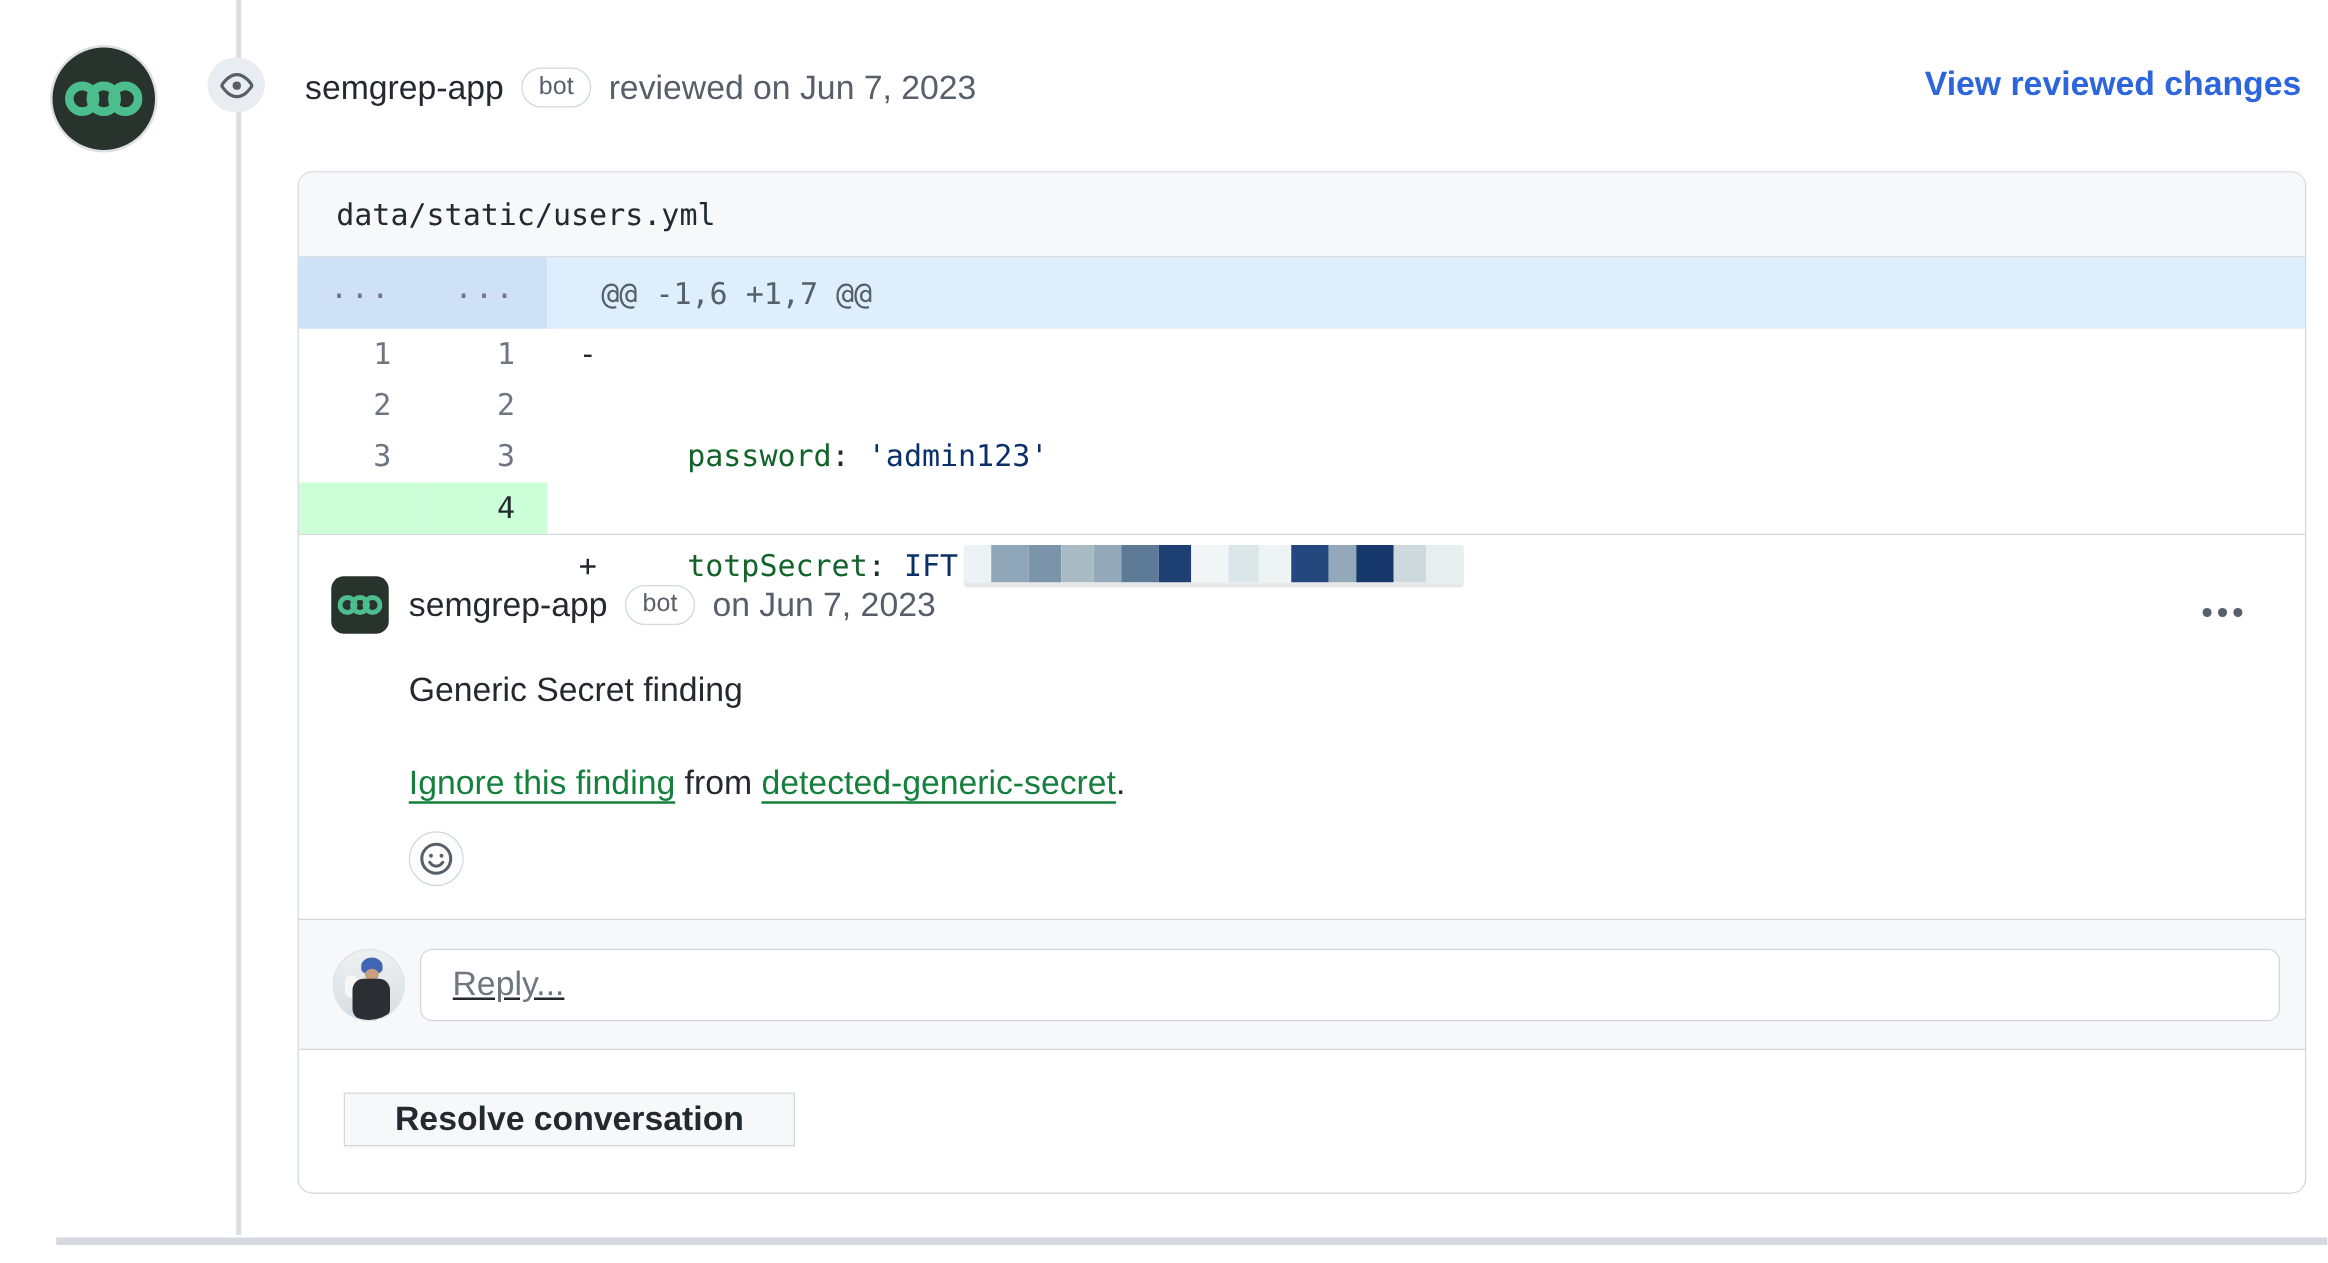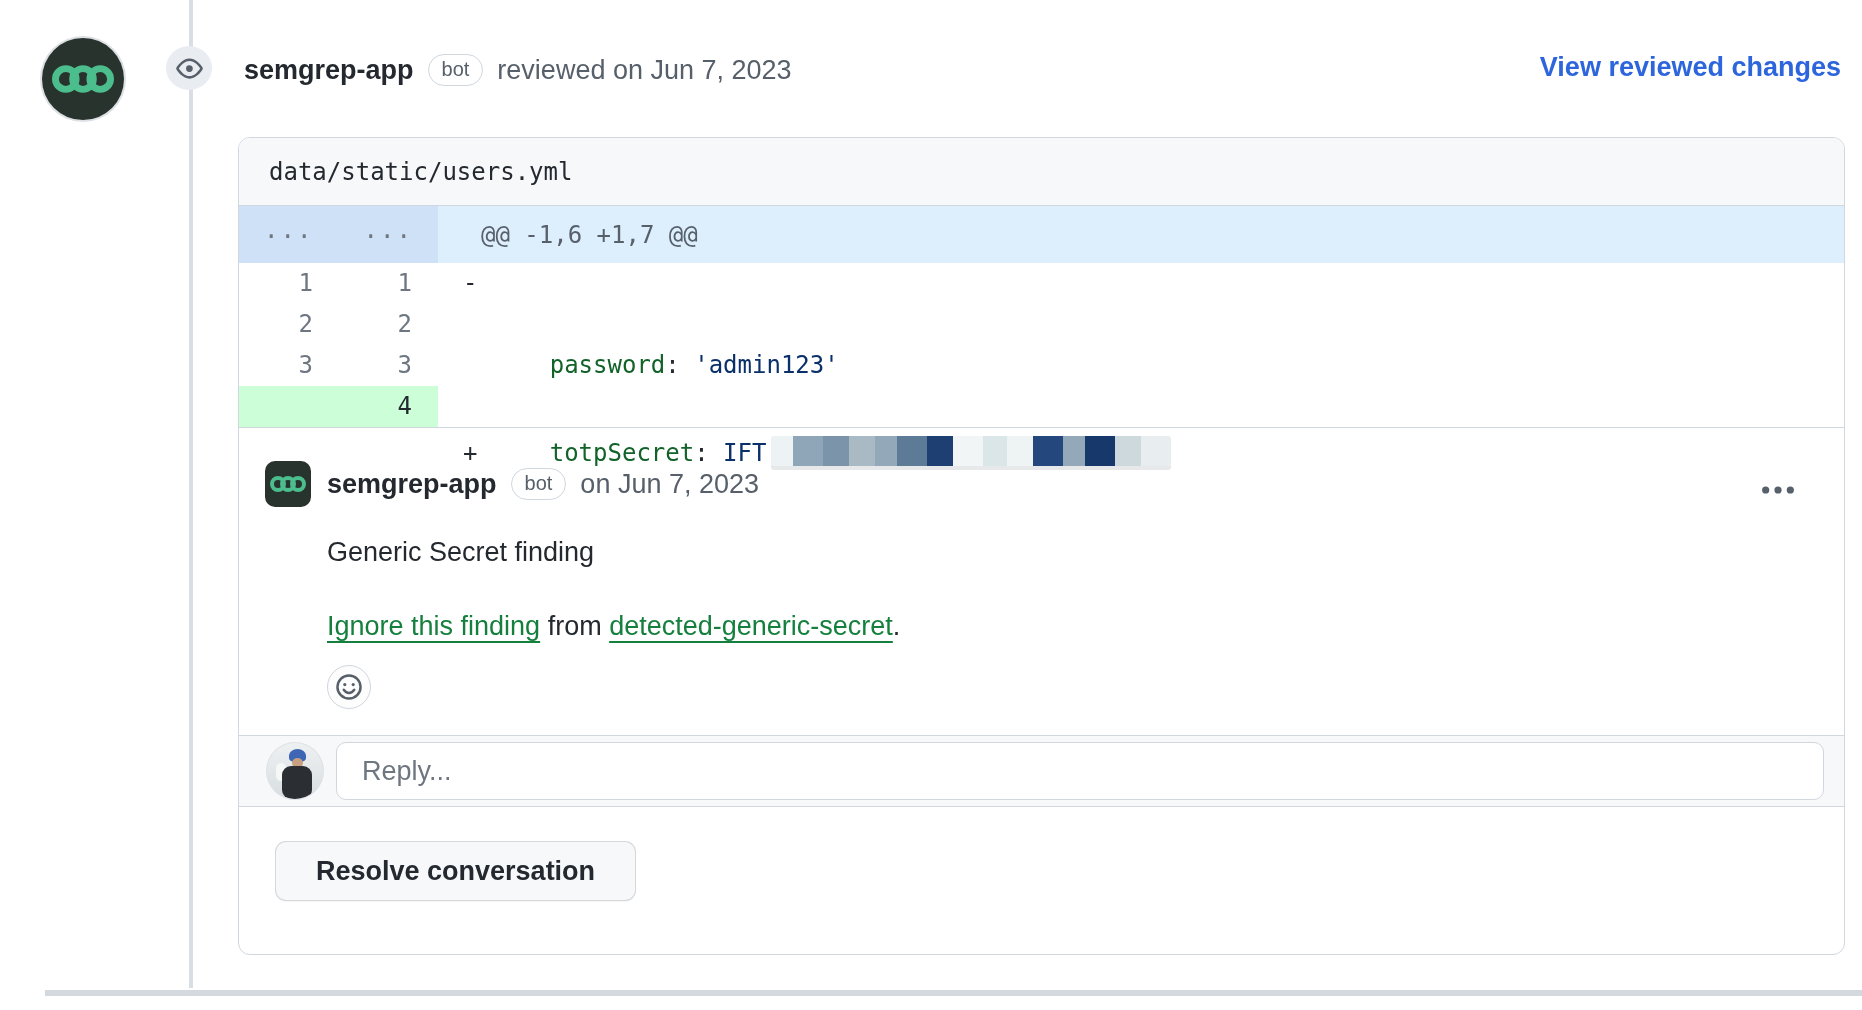--- a/index.html
+++ b/index.html
@@ -22,21 +22,21 @@
     display:flex;align-items:center;justify-content:center;z-index:2;
   }
   .eye-badge{
     left:166px;top:46px;width:46px;height:44px;border-radius:50%;
     background:#e9edf2;display:flex;align-items:center;justify-content:center;z-index:2;
   }
   .review-header{
     left:244px;top:50px;height:40px;display:flex;align-items:center;gap:14px;
     font-size:27px;white-space:nowrap;
   }
-  .author-name{font-weight:700;color:#24292f;}
+  .author-name{font-weight:400;color:#24292f;}
   .bot-pill{
     font-size:20px;color:#57606a;border:1.5px solid #d0d7de;border-radius:18px;
     padding:3px 13px 4px;line-height:1.15;background:#fff;
   }
   .muted{color:#57606a;}
   .view-changes{
     right:21px;top:52px;font-size:27px;font-weight:700;color:#2d65dc;
     text-decoration:none;cursor:pointer;
   }
 
@@ -91,43 +91,43 @@
   .reaction-btn{
     margin:22px 0 0 62px;width:44px;height:44px;border-radius:50%;
     border:1px solid #d0d7de;background:#fdfdfe;color:#57606a;
     display:flex;align-items:center;justify-content:center;cursor:pointer;padding:0;
   }
 
   
   .reply-row{
     display:flex;align-items:center;background:#f6f8fa;
     border-top:1px solid #d0d7de;border-bottom:1px solid #d0d7de;
-    height:72px;padding:0 20px 0 28px;box-sizing:border-box;
+    height:105px;padding:0 20px 0 28px;box-sizing:border-box;text-decoration:underline;
   }
   .reply-avatar{
     width:56px;height:56px;border-radius:50%;overflow:hidden;position:relative;
     flex:none;background:#dfe4e7;box-shadow:0 0 0 1px rgba(27,31,36,0.1);
   }
   .ra-sky{position:absolute;left:0;top:0;width:100%;height:100%;background:linear-gradient(#eef1f2,#d7dde0);}
   .ra-snowman{position:absolute;left:9px;top:20px;width:10px;height:18px;border-radius:5px;background:#f6f8f8;}
   .ra-hat{position:absolute;left:22px;top:6px;width:17px;height:13px;border-radius:50% 50% 30% 30%;background:#3f66b5;}
   .ra-face{position:absolute;left:25px;top:15px;width:11px;height:10px;border-radius:50%;background:#c9a07f;}
   .ra-body{position:absolute;left:15px;top:23px;width:30px;height:33px;border-radius:9px;background:#2b2e33;}
   .reply-input{
     flex:1;height:58px;margin-left:13px;border:1px solid #d0d7de;border-radius:10px;
     background:#fff;font-family:"Liberation Sans",sans-serif;font-size:27px;color:#24292f;
     padding:0 20px 0 25px;box-sizing:border-box;outline:none;
   }
   .reply-input::placeholder{color:#6e7781;}
 
   
   .resolve-row{padding:34px 0 0 36px;}
   .resolve-btn{
-    height:60px;padding:0 40px;background:#f6f8fa;border:1px solid rgba(27,31,36,0.15);
-    border-radius:11px;font-family:"Liberation Sans",sans-serif;font-size:27px;font-weight:700;
+    height:43px;padding:0 40px;background:#f6f8fa;border:1px solid rgba(27,31,36,0.15);
+    border-radius:0;font-family:"Liberation Sans",sans-serif;font-size:27px;font-weight:700;
     color:#24292f;box-shadow:0 1px 0 rgba(27,31,36,0.04);cursor:pointer;
   }
 </style>
 </head>
 <body>
 
 <div class="abs timeline"></div>
 
 <div class="abs review-avatar">
   <span style="display:flex">

